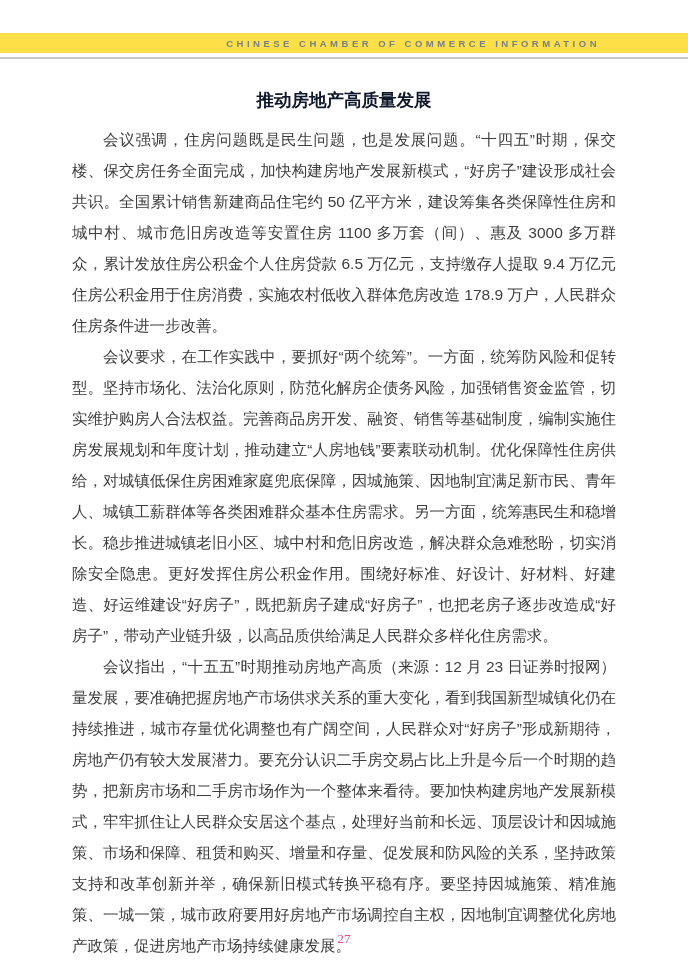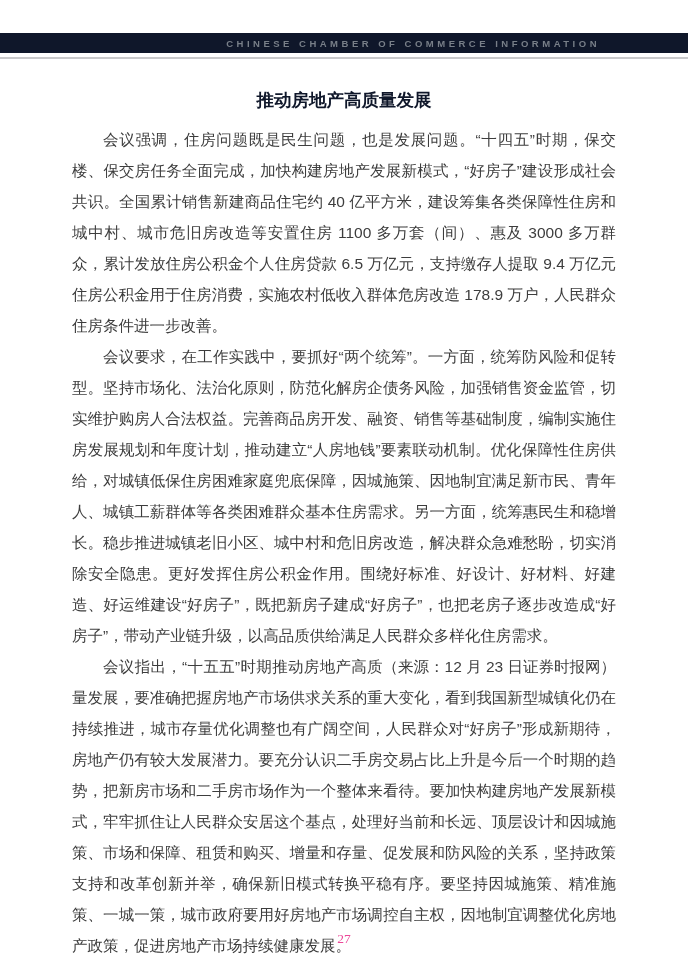--- a/index.html
+++ b/index.html
@@ -12,21 +12,21 @@
     background: #ffffff;
     font-family: "Liberation Sans", sans-serif;
     color: #3d3d3d;
     overflow: hidden;
   }
   
   .header-band {
     position: absolute;
     top: 33px; left: 0; right: 0;
     height: 20px;
-    background: #0f172a;
+    background: #fde047;
     display: flex;
     align-items: center;
     justify-content: flex-end;
     padding-right: 88px;
   }
   .header-band .banner-text {
     font-size: 9.5px;
     font-weight: bold;
     letter-spacing: 3.5px;
     color: #787f88;
@@ -78,21 +78,21 @@
 <div class="page">
 
   <div class="header-band">
     <span class="banner-text">CHINESE CHAMBER OF COMMERCE INFORMATION</span>
   </div>
   <div class="header-rule"></div>
 
   <h1 class="article1-title">推动房地产高质量发展</h1>
 
   <div class="body-block">
-    <p class="body-para">会议强调，住房问题既是民生问题，也是发展问题。“十四五”时期，保交楼、保交房任务全面完成，加快构建房地产发展新模式，“好房子”建设形成社会共识。全国累计销售新建商品住宅约 40 亿平方米，建设筹集各类保障性住房和城中村、城市危旧房改造等安置住房 1100 多万套（间）、惠及 3000 多万群众，累计发放住房公积金个人住房贷款 6.5 万亿元，支持缴存人提取 9.4 万亿元住房公积金用于住房消费，实施农村低收入群体危房改造 178.9 万户，人民群众住房条件进一步改善。</p>
+    <p class="body-para">会议强调，住房问题既是民生问题，也是发展问题。“十四五”时期，保交楼、保交房任务全面完成，加快构建房地产发展新模式，“好房子”建设形成社会共识。全国累计销售新建商品住宅约 50 亿平方米，建设筹集各类保障性住房和城中村、城市危旧房改造等安置住房 1100 多万套（间）、惠及 3000 多万群众，累计发放住房公积金个人住房贷款 6.5 万亿元，支持缴存人提取 9.4 万亿元住房公积金用于住房消费，实施农村低收入群体危房改造 178.9 万户，人民群众住房条件进一步改善。</p>
     <p class="body-para">
       <span>会议要求，在工作实践中，要抓好“两个统筹”。一方面，统筹防风险和促转型。坚持市场化、法治化原则，防范化解房企债务风险，加强销售资金监管，切实维护购房人合法权益。完善商品房开发、融资、销售等基础制度，编制实施住房发展规划和年度计划，推动建立“人房地钱”要素联动机制。优化保障性住房供给，对城镇低保住房困难家庭兜底保障，因城施策、因地制宜满足新市民、青年人、城镇工薪群体等各类困难群众基本住房需求。另一方面，统筹惠民生和稳增长。稳步推进城镇老旧小区、城中村和危旧房改造，解决群众急难愁盼，切实消除安全隐患。更好发挥住房公积金作用。围绕好标准、好设计、好材料、好建造、好运维建设“好房子”，既把新房子建成“好房子”，也把老房子逐步改造成“好房子”，带动产业链升级，以高品质供给满足人民群众多样化住房需求。</span>
       <span class="source-note">（来源：12 月 23 日证券时报网）</span>
     </p>
     <p class="body-para">会议指出，“十五五”时期推动房地产高质量发展，要准确把握房地产市场供求关系的重大变化，看到我国新型城镇化仍在持续推进，城市存量优化调整也有广阔空间，人民群众对“好房子”形成新期待，房地产仍有较大发展潜力。要充分认识二手房交易占比上升是今后一个时期的趋势，把新房市场和二手房市场作为一个整体来看待。要加快构建房地产发展新模式，牢牢抓住让人民群众安居这个基点，处理好当前和长远、顶层设计和因城施策、市场和保障、租赁和购买、增量和存量、促发展和防风险的关系，坚持政策支持和改革创新并举，确保新旧模式转换平稳有序。要坚持因城施策、精准施策、一城一策，城市政府要用好房地产市场调控自主权，因地制宜调整优化房地产政策，促进房地产市场持续健康发展。</p>
   </div>
 
   <div class="page-number">27</div>
 
 </div>

